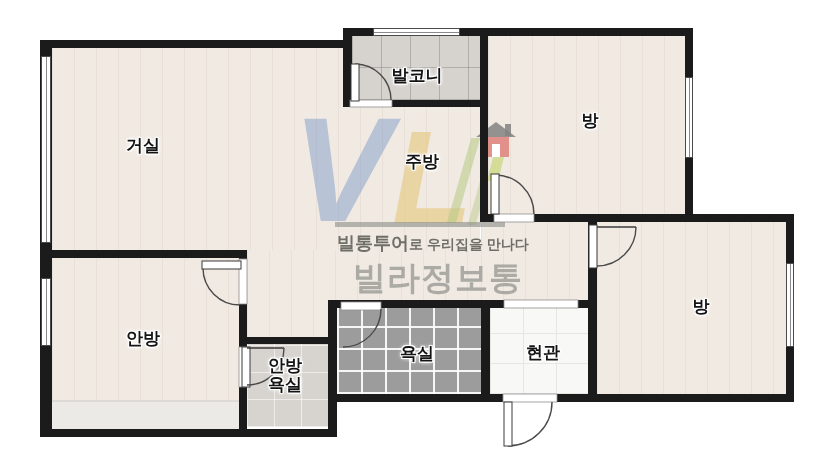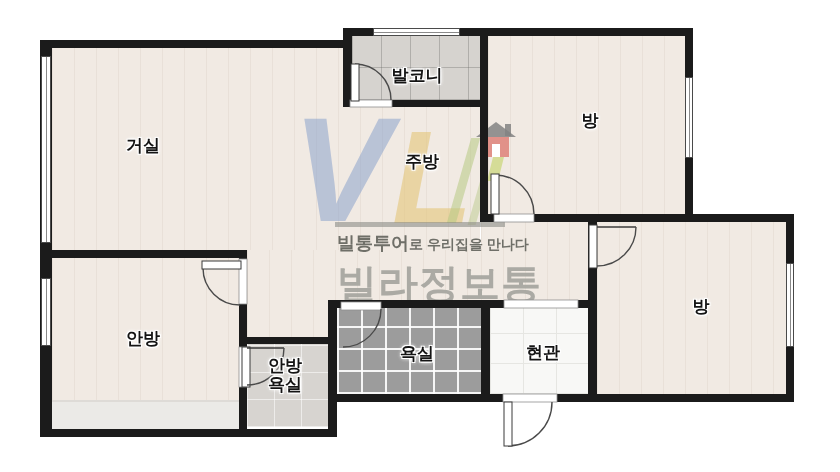--- a/index.html
+++ b/index.html
@@ -44,21 +44,21 @@
   .wm-v{left:292px;top:96px;font-size:148px;font-style:italic;font-weight:bold;
         color:rgba(139,163,204,.55);line-height:1;}
   .wm-l{left:392px;top:112px;font-size:132px;font-style:italic;font-weight:bold;
         color:rgba(228,199,124,.62);line-height:1;}
   .wm-slash1{left:459px;top:138px;width:9px;height:85px;background:rgba(182,200,131,.55);transform:skewX(-16deg);}
   .wm-slash2{left:474px;top:180px;width:8px;height:45px;background:rgba(182,200,131,.45);transform:skewX(-16deg);}
   .wm-bar{left:335px;top:222px;width:170px;height:5px;background:rgba(140,140,135,.6);}
   .wm-tagline{left:337px;top:231px;width:175px;color:#6f6f68;white-space:nowrap;}
   .wm-tagline .b{font-size:18px;font-weight:bold;}
   .wm-tagline .r{font-size:14px;font-weight:bold;}
-  .wm-brand{left:337px;top:256px;font-size:40px;font-weight:bold;color:rgba(167,167,160,.95);
+  .wm-brand{left:353px;top:256px;font-size:33px;font-weight:bold;color:rgba(167,167,160,.95);
         letter-spacing:1px;white-space:nowrap;}
   
   .wm-house{left:476px;top:122px;width:40px;height:56px;}
   .wm-house .roof{position:absolute;left:0;top:0;width:0;height:0;
         border-left:20px solid transparent;border-right:20px solid transparent;
         border-bottom:15px solid rgba(130,130,130,.85);}
   .wm-house .chimney{position:absolute;right:5px;top:2px;width:6px;height:12px;background:rgba(130,130,130,.85);}
   .wm-house .body{position:absolute;left:7px;top:15px;width:26px;height:20px;background:rgba(221,123,114,.8);}
   .wm-house .door{position:absolute;left:16px;top:22px;width:8px;height:13px;background:#ffffff;}
   .wm-house .stem{position:absolute;left:14px;top:35px;width:11px;height:24px;

